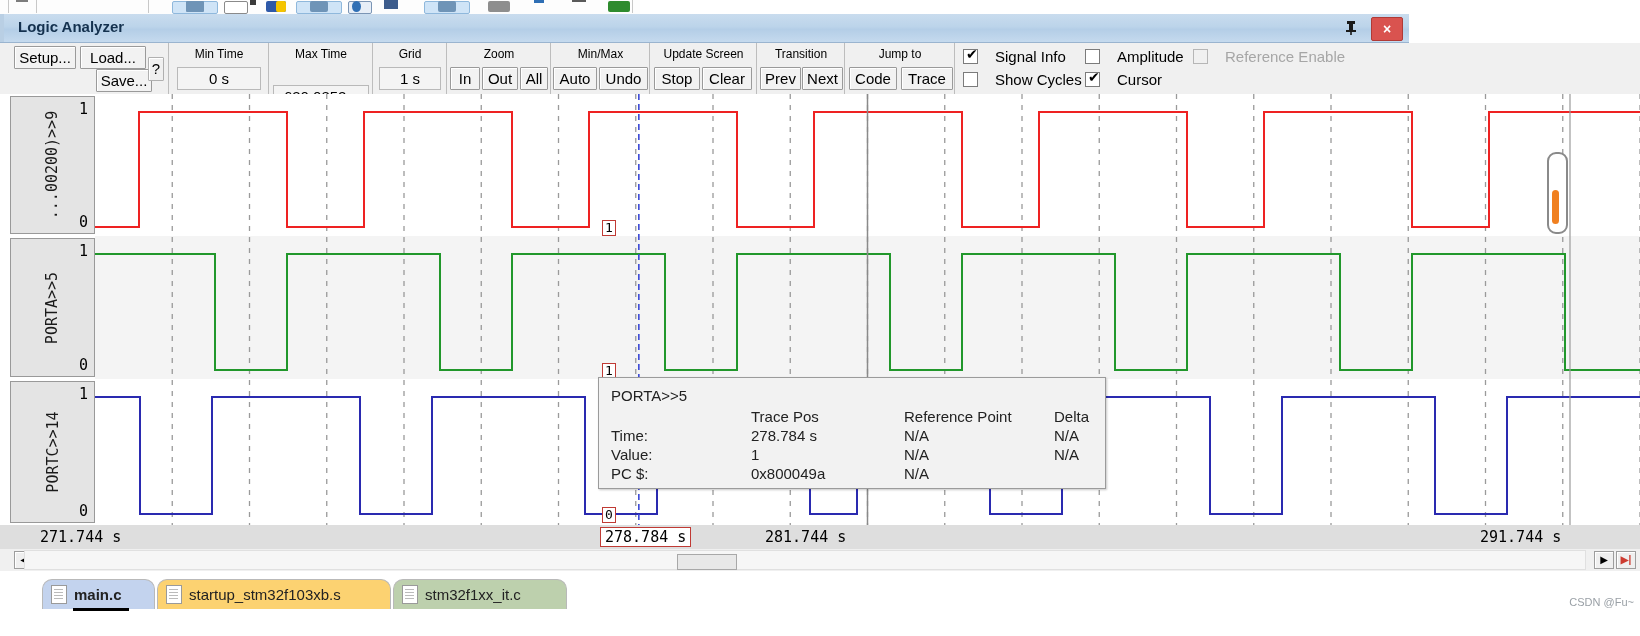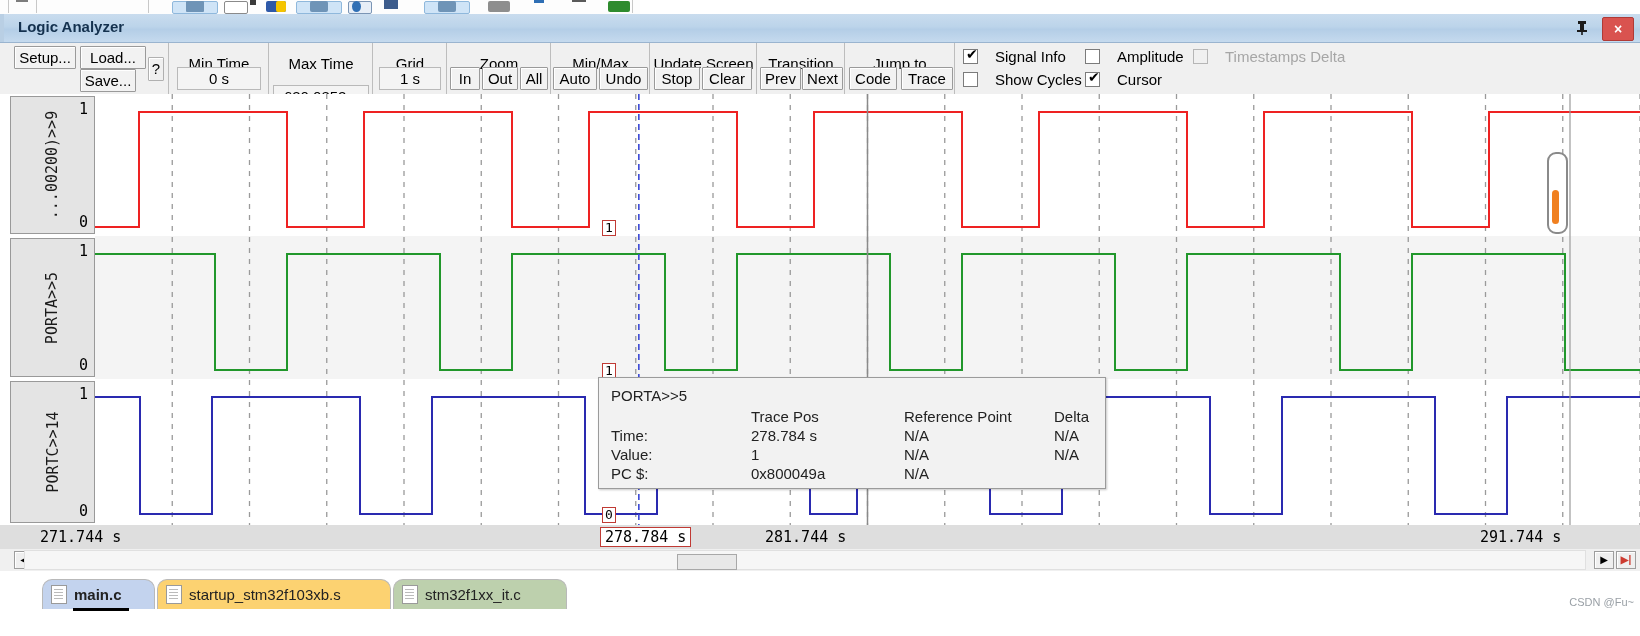--- a/index.html
+++ b/index.html
@@ -14,37 +14,37 @@
   #root{position:relative;width:1640px;height:636px;}
 
   
   .top-toolbar{position:absolute;left:0;top:0;width:640px;height:14px;background:#fdfdfd;
      border-bottom:1px solid #d6d6d6;overflow:hidden;}
   .tb-ico{position:absolute;top:0px;height:13px;}
   .tb-sep{position:absolute;top:0;width:1px;height:13px;background:#c8c8c8;}
   .tb-chip{position:absolute;top:1px;height:11px;border-radius:2px;}
 
   
-  .la-title{position:absolute;left:0;top:14px;width:1640px;height:28px;
+  .la-title{position:absolute;left:0;top:14px;width:1396px;height:28px;
      background:linear-gradient(to bottom,#c9dcee 0%,#bcd4ea 45%,#b4cee7 55%,#c5daee 100%);
-     border-bottom:1px solid #9ab4cf;}
+     border-bottom:1px solid #9ab4cf;padding-left:13px;}
   .la-title-left{position:absolute;left:0;top:0;width:4px;height:28px;background:#b9cfe4;}
   .la-title-txt{position:absolute;left:18px;top:4px;font-size:15px;color:#14314e;font-weight:600;}
   .pin-btn{position:absolute;right:48px;top:4px;width:20px;height:20px;display:flex;
      align-items:center;justify-content:center;}
   .close-btn{position:absolute;right:6px;top:3px;width:30px;height:22px;
      background:#d9534f;border:1px solid #b03a36;border-radius:2px;
      color:#fff;font-size:14px;font-weight:bold;display:flex;align-items:center;justify-content:center;}
 
   
   .ctl{position:absolute;left:0;top:43px;width:1640px;height:51px;background:#f0f0f0;
      border-bottom:7px solid #701a75;}
   .grp{position:absolute;top:0;height:51px;}
   .grp.bordered{border-left:1px solid #bdbdbd;}
-  .grp-hdr{position:absolute;top:12px;width:100%;text-align:center;font-size:15px;color:#000;}
+  .grp-hdr{position:absolute;top:4px;width:100%;text-align:center;font-size:12px;color:#000;}
   .btn{position:absolute;background:#f2f2f2;border:1px solid #9a9a9a;
      box-shadow:inset 1px 1px 0 #ffffff;
      font-size:15px;color:#000;text-align:center;line-height:21px;height:23px;
      border-radius:1px;box-sizing:border-box;}
   .fld{position:absolute;background:#f4f4f4;border:1px solid #b9b9b9;height:23px;
      font-size:15px;text-align:center;line-height:21px;box-sizing:border-box;}
   .cbx{position:absolute;width:15px;height:15px;background:#fff;border:1px solid #7b7b7b;
      box-sizing:border-box;}
   .cbx.dis{background:#f0f0f0;border-color:#b6b6b6;}
   .cbx .tick{position:absolute;left:2px;top:-3px;font-size:14px;line-height:15px;color:#000;}
@@ -152,21 +152,21 @@
       </svg>
     </div>
     <div class="close-btn">×</div>
   </div>
 
   <div class="ctl">
 
     <div class="grp" style="left:0;width:168px">
       <div class="btn" style="left:14px;top:3px;width:62px">Setup...</div>
       <div class="btn" style="left:80px;top:3px;width:66px">Load...</div>
-      <div class="btn" style="left:80px;top:26px;width:56px">Save...</div>
+      <div class="btn" style="left:96px;top:26px;width:56px">Save...</div>
       <div class="btn" style="left:148px;top:14px;width:16px;height:24px;line-height:22px;border:1px solid #b0b0b0;background:#f0f0f0">?</div>
     </div>
 
     <div class="grp bordered" style="left:168px;width:100px">
       <div class="grp-hdr">Min Time</div>
       <div class="fld" style="left:8px;top:24px;width:84px">0 s</div>
     </div>
 
     <div class="grp bordered" style="left:268px;width:104px">
       <div class="grp-hdr">Max Time</div>
@@ -211,21 +211,21 @@
 
     <div class="grp bordered" style="left:954px;width:686px">
 
       <div class="cbx" style="left:8px;top:6px">
           <span class="tick">✔</span>
         </div>
       <div class="cbl" style="left:30px;top:5px">Signal Info</div>
       <div class="cbx" style="left:130px;top:6px"></div>
       <div class="cbl" style="left:152px;top:5px">Amplitude</div>
       <div class="cbx dis" style="left:238px;top:6px"></div>
-      <div class="cbl dis" style="left:260px;top:5px">Timestamps Delta</div>
+      <div class="cbl dis" style="left:260px;top:5px">Reference Enable</div>
 
       <div class="cbx" style="left:8px;top:29px"></div>
       <div class="cbl" style="left:30px;top:28px">Show Cycles</div>
       <div class="cbx" style="left:130px;top:29px">
           <span class="tick">✔</span>
         </div>
       <div class="cbl" style="left:152px;top:28px">Cursor</div>
     </div>
   </div>
 

